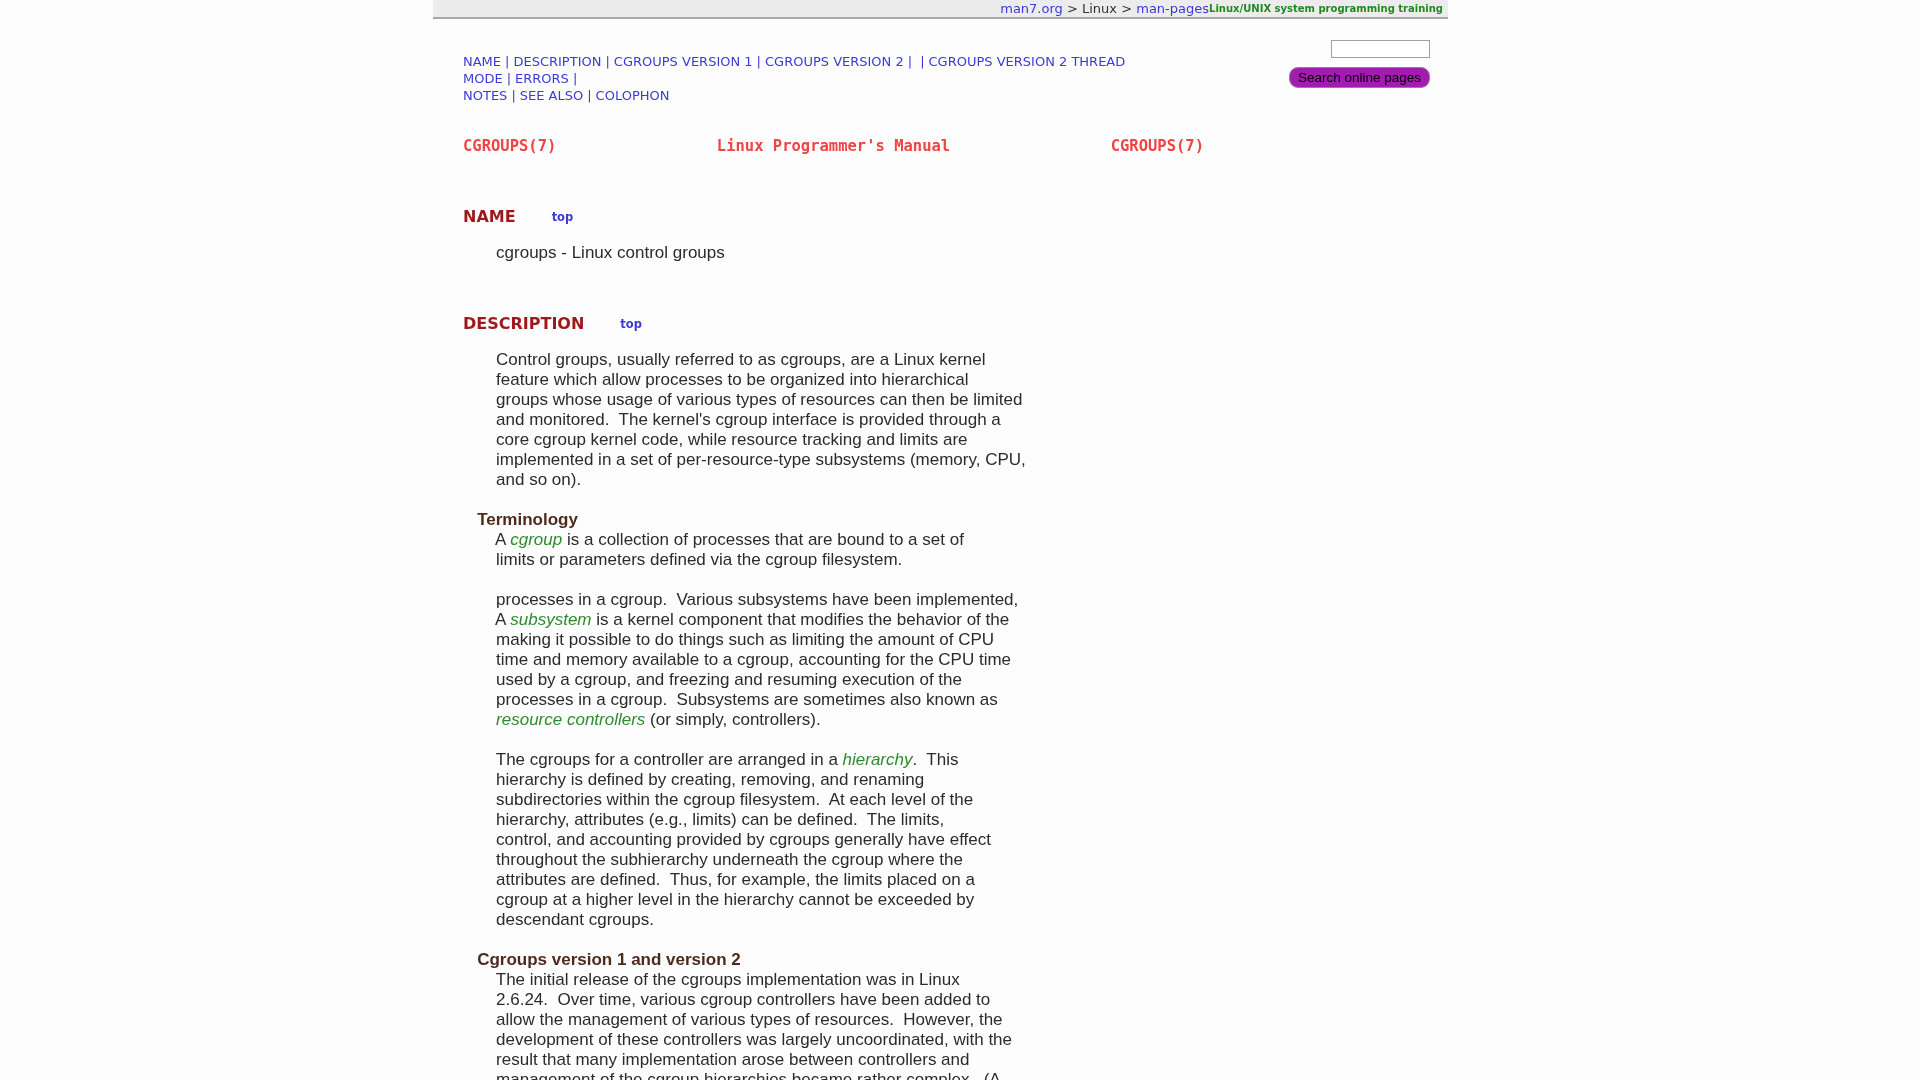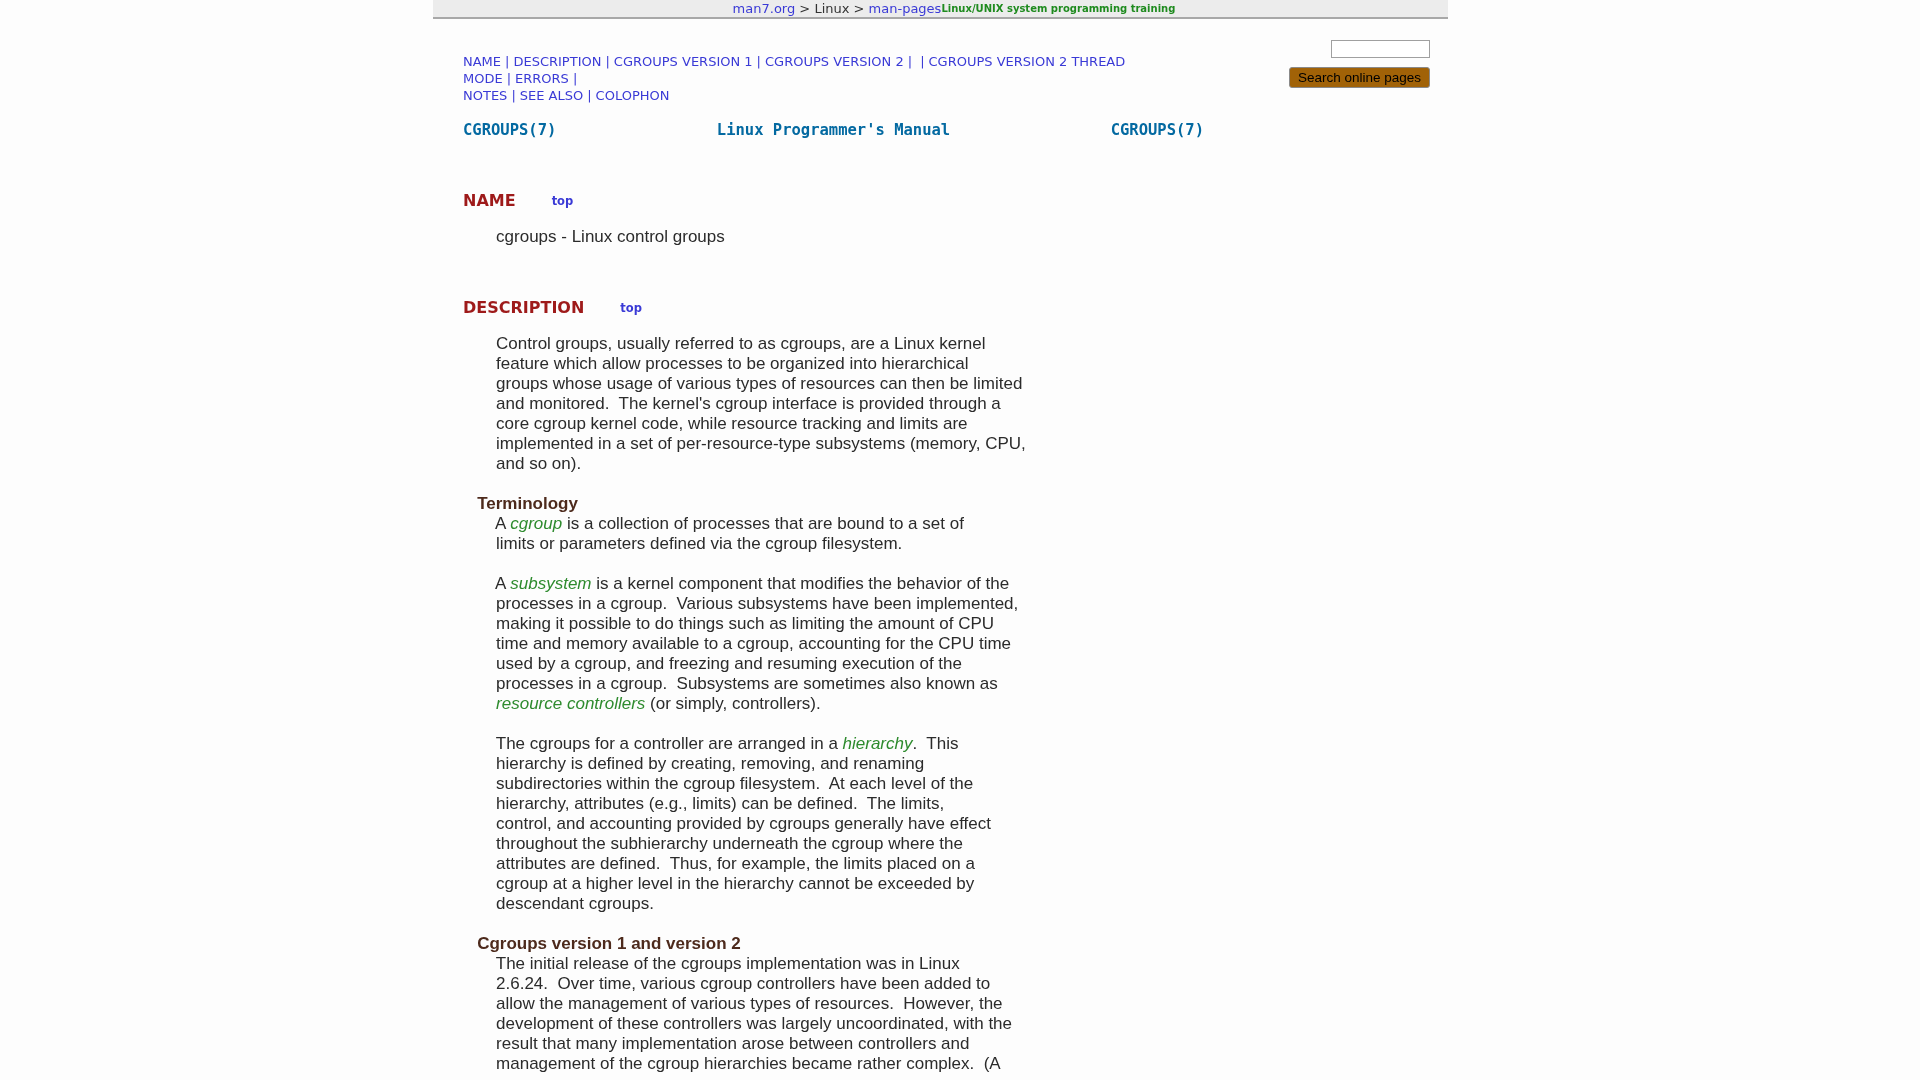--- a/index.html
+++ b/index.html
@@ -6,59 +6,59 @@
   body{
     width:1920px;height:1080px;overflow:hidden;
     background:#fdfdfd;
     font-family:"DejaVu Sans",sans-serif;
     position:relative;
   }
   .page{position:absolute;left:433px;top:0;width:1015px;}
 
   
   .topbar{
-    display:flex;justify-content:center;align-items:center;
+    display:flex;justify-content:flex-end;align-items:center;
     background:#ececec;border-bottom:2px solid #a8a8a8;
     height:19px;padding:0 5px 0 32px;box-sizing:border-box;
     font-size:13px;
   }
   .crumbs{color:#333;white-space:pre;}
   .crumbs a{color:var(--link);text-decoration:none;}
   .tagline{font-weight:bold;color:var(--tagline-green);font-size:10px;}
 
   
   .search{
     position:absolute;top:40px;right:18px;
     display:flex;flex-direction:column;align-items:flex-end;
   }
   .search input{
     width:93px;height:16px;border:1px solid #a0a0a0;background:#ffffff;
     font:13px "DejaVu Sans",sans-serif;padding:0 2px;
   }
   .search button{
     margin-top:9px;
     font:13.5px "Liberation Sans",sans-serif;color:#000;
-    background:#a16207;border:1px solid #8a8a8a;border-radius:3px;
+    background:#a21caf;border:1px solid #8a8a8a;border-radius:9px;
     padding:2px 8px;cursor:pointer;
   }
 
   
   .content{margin-left:30px;width:741px;}
 
   .nav{
     margin-top:34px;font-size:13px;line-height:17px;
     color:var(--link);
   }
   .nav a{color:var(--link);text-decoration:none;}
   .nav .sep{margin:0 4px;color:var(--link);}
 
   .manhead{
-    display:flex;margin-top:16px;
+    display:flex;margin-top:32px;
     font-family:"DejaVu Sans Mono",monospace;font-weight:bold;
-    font-size:15.5px;line-height:20px;color:#0369a1;gap:24px;
+    font-size:15.5px;line-height:20px;color:#ef4444;gap:24px;
   }
   .manhead .mid{flex:1;text-align:center;}
 
   h2{
     font-family:"DejaVu Sans",sans-serif;font-size:16px;font-weight:bold;
     line-height:18px;color:var(--heading-red);
     margin:52px 0 17px 0;
   }
   h2 a.toplink{
     font-size:11.5px;font-weight:bold;color:var(--link);
@@ -110,22 +110,22 @@
           <div class="mono-line"><span>       groups whose usage of various types of resources can then be limited</span></div>
           <div class="mono-line"><span>       and monitored.  The kernel's cgroup interface is provided through a</span></div>
           <div class="mono-line"><span>       core cgroup kernel code, while resource tracking and limits are</span></div>
           <div class="mono-line"><span>       implemented in a set of per-resource-type subsystems (memory, CPU,</span></div>
           <div class="mono-line"><span>       and so on).</span></div>
           <div class="mono-line">&nbsp;</div>
           <div class="mono-line"><span class="b">   Terminology</span></div>
           <div class="mono-line"><span>       A </span><span class="g">cgroup</span><span> is a collection of processes that are bound to a set of</span></div>
           <div class="mono-line"><span>       limits or parameters defined via the cgroup filesystem.</span></div>
           <div class="mono-line">&nbsp;</div>
+          <div class="mono-line"><span>       processes in a cgroup.  Various subsystems have been implemented,</span></div>
           <div class="mono-line"><span>       A </span><span class="g">subsystem</span><span> is a kernel component that modifies the behavior of the</span></div>
-          <div class="mono-line"><span>       processes in a cgroup.  Various subsystems have been implemented,</span></div>
           <div class="mono-line"><span>       making it possible to do things such as limiting the amount of CPU</span></div>
           <div class="mono-line"><span>       time and memory available to a cgroup, accounting for the CPU time</span></div>
           <div class="mono-line"><span>       used by a cgroup, and freezing and resuming execution of the</span></div>
           <div class="mono-line"><span>       processes in a cgroup.  Subsystems are sometimes also known as</span></div>
           <div class="mono-line"><span>       </span><span class="g">resource controllers</span><span> (or simply, controllers).</span></div>
           <div class="mono-line">&nbsp;</div>
           <div class="mono-line"><span>       The cgroups for a controller are arranged in a </span><span class="g">hierarchy</span><span>.  This</span></div>
           <div class="mono-line"><span>       hierarchy is defined by creating, removing, and renaming</span></div>
           <div class="mono-line"><span>       subdirectories within the cgroup filesystem.  At each level of the</span></div>
           <div class="mono-line"><span>       hierarchy, attributes (e.g., limits) can be defined.  The limits,</span></div>

